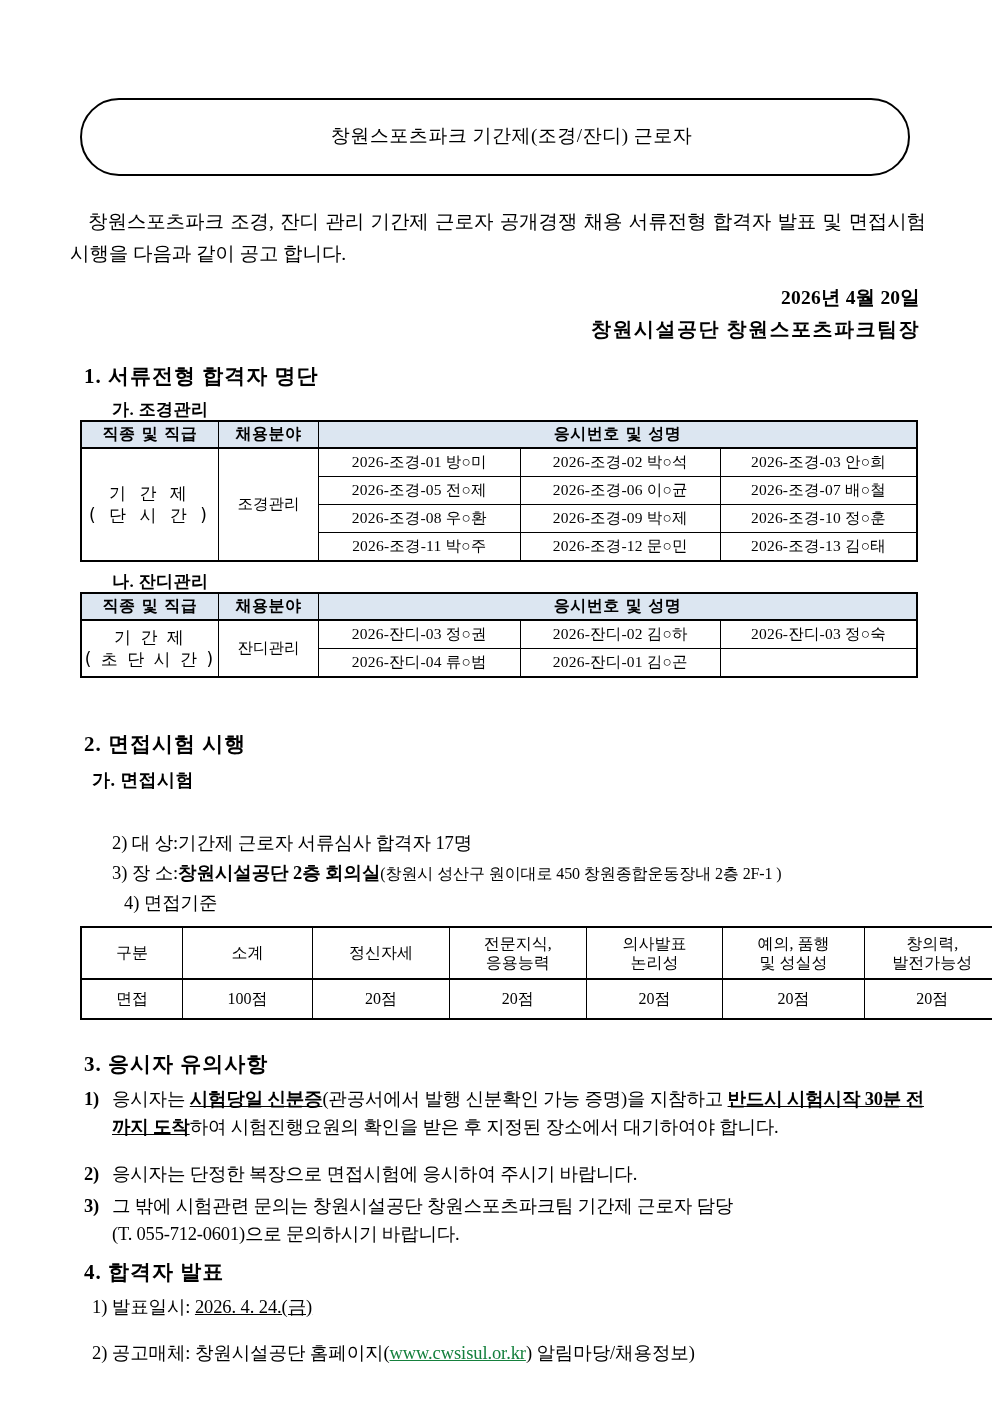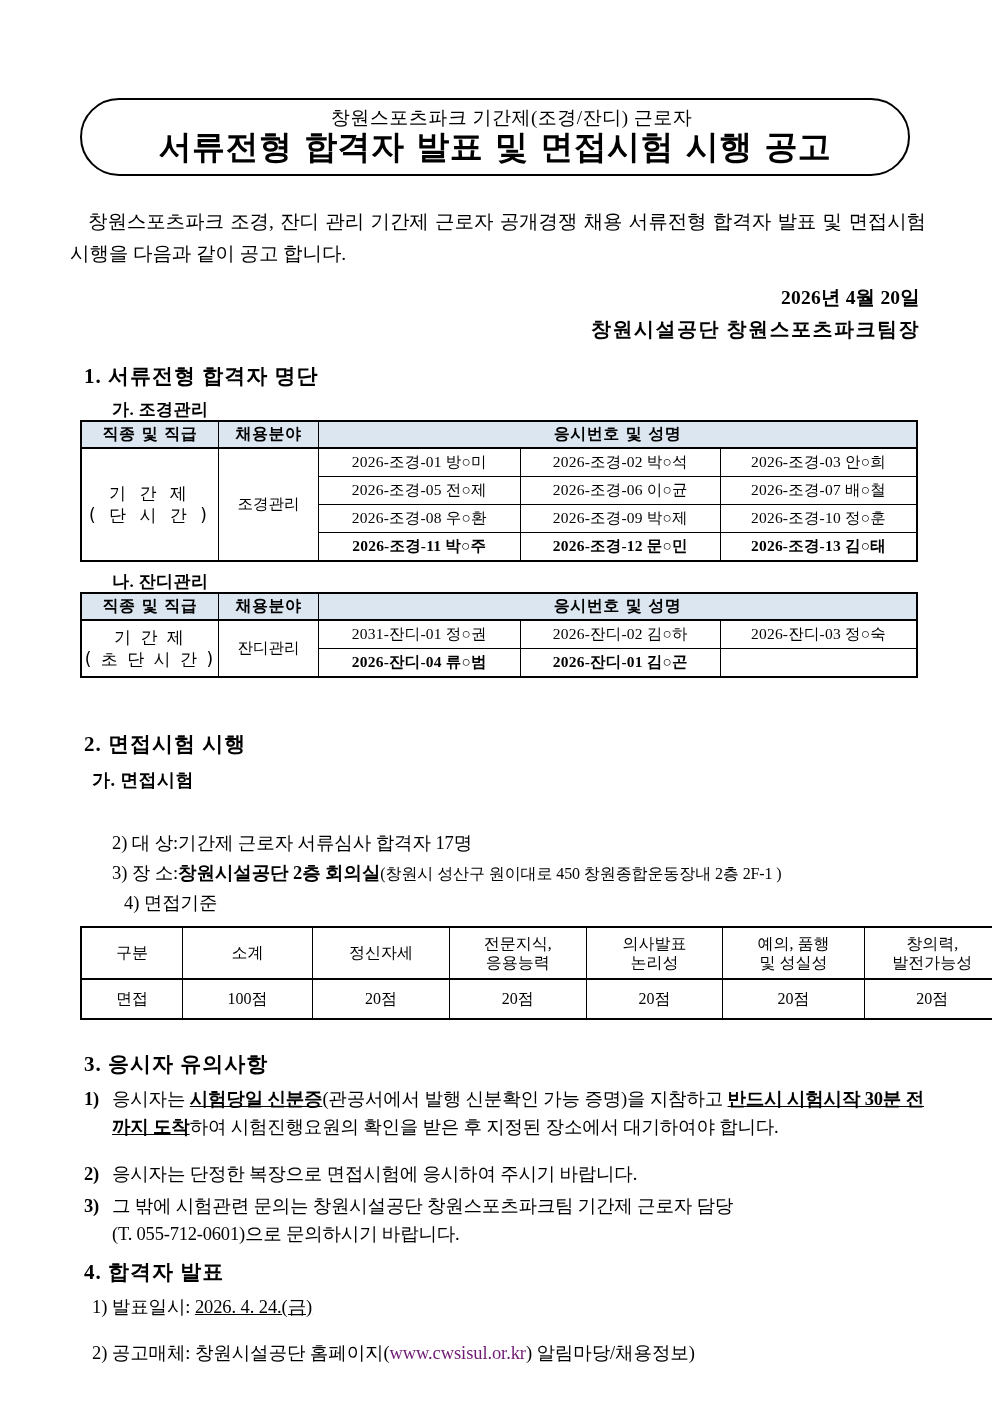--- a/index.html
+++ b/index.html
@@ -147,41 +147,41 @@
   td.name {
     height: 27px;
     font-size: 15.5px;
     letter-spacing: 0.2px;
     border-left: 1px dotted #555;
     border-right: 1px dotted #555;
     border-top: 1px dotted #555;
     border-bottom: 1px dotted #555;
   }
   tr.first-names td.name { border-top: none; }
-  tr.last-names td.name { border-bottom: none; font-weight: bold; }
+  tr.last-names td.name { border-bottom: none; }
   td.name.edge-l { border-left: 1px solid #000; }
   td.name.edge-r { border-right: 1px solid #000; }
   td.name.blank { border-left: 1px dotted #555; }
 
   
   .item {
     position: absolute;
     font-size: 18.5px;
     line-height: 1.5;
     letter-spacing: -0.1px;
   }
   .lbl-wide {
     display: inline-block;
     min-width: 62px;
   }
   .blue { color: #1a1a8c; font-weight: bold; }
   .bold { font-weight: bold; }
   .ul { text-decoration: underline; }
   .small { font-size: 16px; }
-  .linkblue { color: #701a75; }
+  .linkblue { color: #15803d; text-decoration: underline; }
 
   
   table.score {
     position: absolute;
     border-collapse: collapse;
     table-layout: fixed;
     border: 2px solid #000;
     font-size: 16px;
   }
   table.score th, table.score td {
@@ -216,21 +216,20 @@
   }
 </style>
 </head>
 <body>
 
 <div class="page">
 
 
   <div class="title-pill">
     <div class="title-sub">창원스포츠파크 기간제(조경/잔디) 근로자</div>
-    <div class="title-main">서류전형 합격자 발표 및 면접시험 시행 공고</div>
   </div>
 
   <div class="intro">창원스포츠파크 조경, 잔디 관리 기간제 근로자 공개경쟁 채용 서류전형 합격자 발표 및 면접시험 시행을 다음과 같이 공고 합니다.</div>
   <div class="date-line">2026년 4월 20일</div>
   <div class="signer-line">창원시설공단 창원스포츠파크팀장</div>
 
   <div class="sec-h" style="left:84px; top:362px;text-align:center;">1. 서류전형 합격자 명단</div>
   <div class="sub-h" style="left:112px; top:398px;">가. 조경관리</div>
 
   <table class="grid" style="left:80px; top:420px; width:838px;">
@@ -290,21 +289,21 @@
         <th>직종 및 직급</th>
         <th>채용분야</th>
         <th colspan="3">응시번호 및 성명</th>
       </tr>
     </thead>
     <tbody>
       <tr class="first-names">
         <td class="jobcell" rowspan="2" style="letter-spacing:2px;">기  간  제
 ( 초 단 시 간 )</td>
         <td class="fieldcell" rowspan="2">잔디관리</td>
-        <td class="name edge-l">2031-잔디-01 정○권</td>
+        <td class="name edge-l">2026-잔디-03 정○권</td>
         <td class="name">2026-잔디-02 김○하</td>
         <td class="name edge-r">2026-잔디-03 정○숙</td>
       </tr>
       <tr class="last-names">
         <td class="name edge-l">2026-잔디-04 류○범</td>
         <td class="name">2026-잔디-01 김○곤</td>
         <td class="name edge-r blank"></td>
       </tr>
     </tbody>
   </table>

